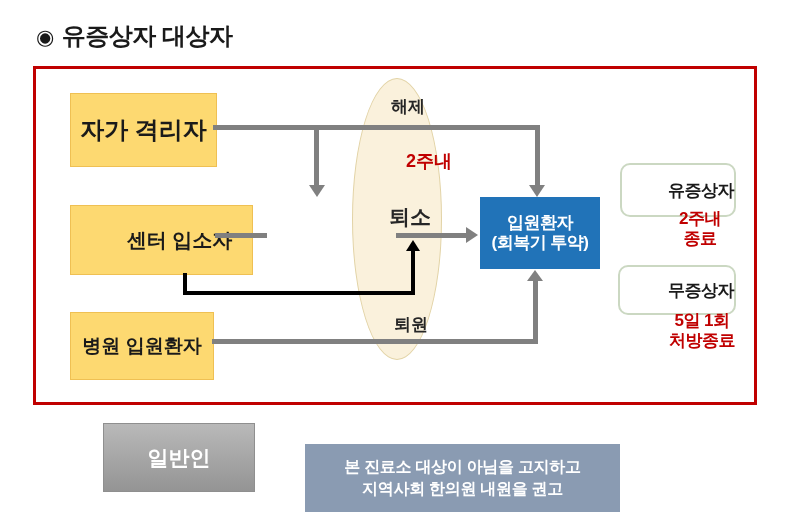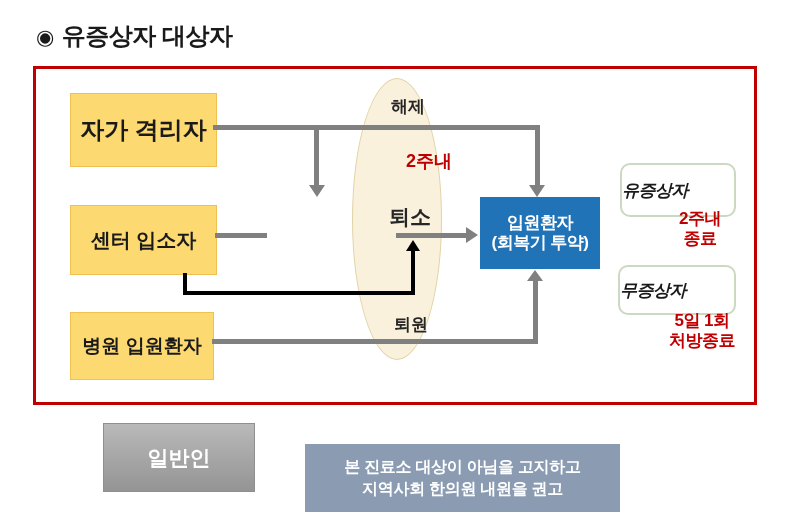--- a/index.html
+++ b/index.html
@@ -35,22 +35,22 @@
   .bline { background:#000000; z-index:2; }
   .lab { z-index:3; font-weight:bold; color:#262626; text-align:center; }
   .red { color:#C00000; }
   .arrow { width:0; height:0; z-index:3; position:absolute; }
   .a-down  { border-left:8px solid transparent; border-right:8px solid transparent; border-top:12px solid #808080; }
   .a-right { border-top:8px solid transparent; border-bottom:8px solid transparent; border-left:12px solid #808080; }
   .a-up    { border-left:8px solid transparent; border-right:8px solid transparent; border-bottom:11px solid #808080; }
   .a-up-k  { border-left:7px solid transparent; border-right:7px solid transparent; border-bottom:11px solid #000000; }
   .outbox {
     background:#ffffff; border:2px solid #CBD8C2; border-radius:10px;
-    display:flex; align-items:center; justify-content:flex-start;
-    font-weight:bold; color:#1a1a1a; font-size:17px; z-index:4; letter-spacing:-0.5px;font-style:italic;
+    display:flex; align-items:center; justify-content:flex-end;
+    font-weight:bold; color:#1a1a1a; font-size:17px; z-index:4; letter-spacing:-0.5px;
   }
   .note { font-weight:bold; font-size:17px; line-height:1.2; text-align:center; z-index:5; letter-spacing:-0.5px; }
   .graybox {
     left:103px; top:423px; width:152px; height:69px;
     background:linear-gradient(#b9b9b9,#949494); border:1px solid #8f8f8f; box-sizing:border-box;
     display:flex; align-items:center; justify-content:center;
     font-weight:bold; font-size:21px; color:#ffffff;
   }
   .slatebox {
     left:305px; top:422px; width:315px; height:68px; background:#8A9BB2;
@@ -90,21 +90,21 @@
   <div class="abs arrow a-up" style="left:527px; top:270px;"></div>
 
   <div class="abs bline" style="left:183px; top:273px; width:4px; height:22px;"></div>
   <div class="abs bline" style="left:183px; top:291px; width:232px; height:4px;"></div>
   <div class="abs bline" style="left:411px; top:251px; width:4px; height:44px;"></div>
   <div class="abs arrow a-up-k" style="left:406px; top:240px;"></div>
 
   <div class="abs srcbox" style="left:70px; top:93px; width:145px; height:72px; font-size:24px;">
     <span>자가 격리자</span>
   </div>
-  <div class="abs srcbox" style="left:70px; top:205px; width:145px; height:68px; font-size:20px;">
+  <div class="abs srcbox" style="left:70px; top:205px; width:145px; height:68px; font-size:20px;padding-left:36px;">
     <span>센터 입소자</span>
   </div>
   <div class="abs srcbox" style="left:70px; top:312px; width:142px; height:66px; font-size:19px;">
     <span>병원 입원환자</span>
   </div>
 
   <div class="abs stagebox" style="left:480px; top:197px; width:120px; height:72px; background:#2173B8; font-size:17px;">
     <span>입원환자</span>
     <span>(회복기 투약)</span>
   </div>

